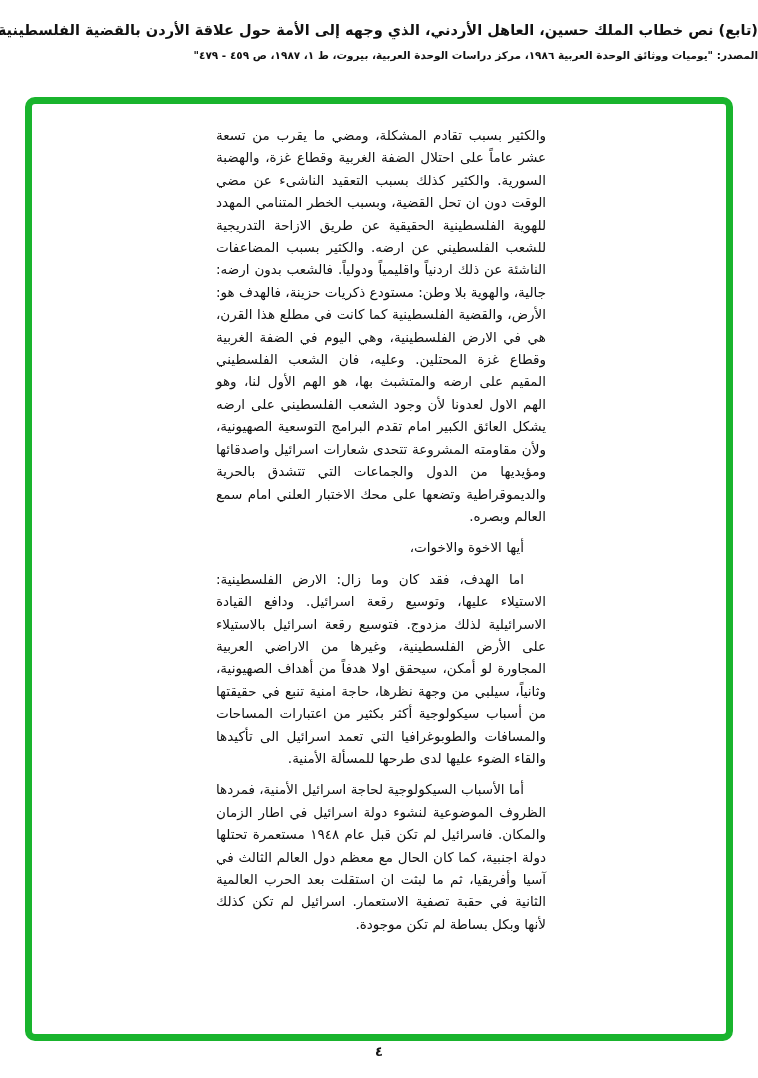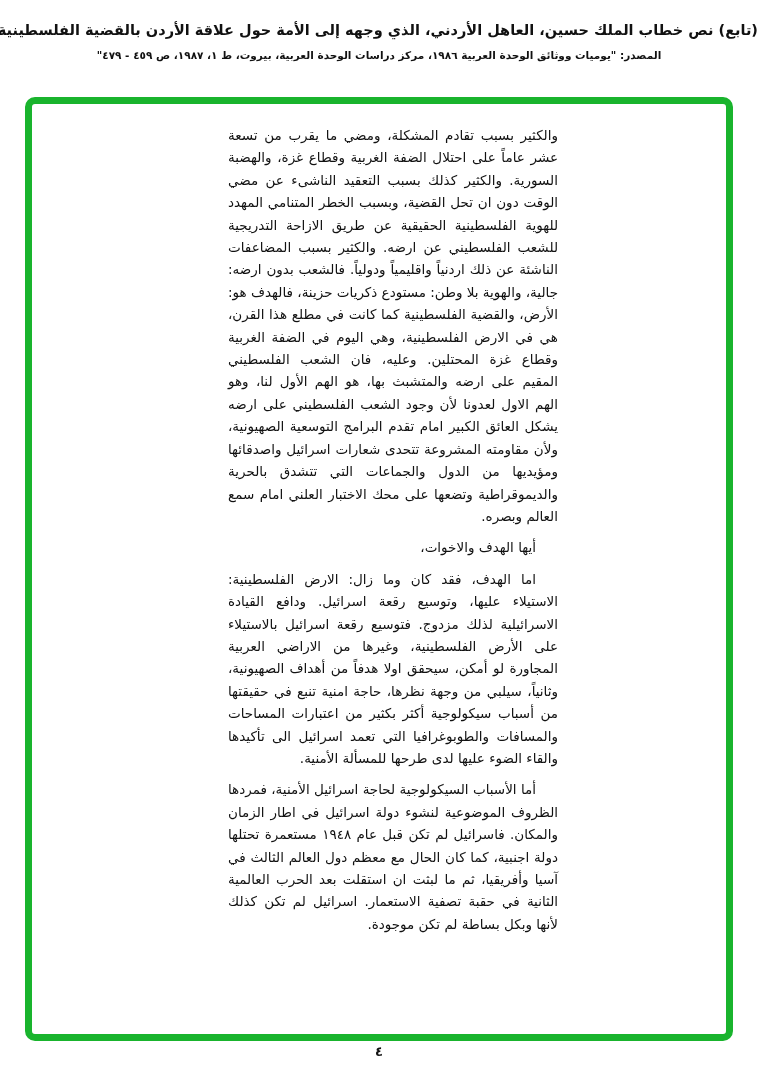--- a/index.html
+++ b/index.html
@@ -13,21 +13,21 @@
     position: relative;
     font-family: "DejaVu Sans", sans-serif;
     color: #111111;
     overflow: hidden;
   }
   .header {
     position: absolute;
     top: 22px;
     left: 0;
     right: 0;
-    text-align: center;
+    text-align: right;
     direction: rtl;
   }
   .header-title {
     font-size: 14.5px;
     font-weight: bold;
     white-space: nowrap;
     letter-spacing: 0;
   }
   .header-source {
     font-size: 10.5px;
@@ -50,21 +50,20 @@
     position: absolute;
     top: 124px;
     left: 216px;
     width: 330px;
     direction: rtl;
     text-align: justify;
     text-align-last: right;
     font-size: 13.5px;
     line-height: 22.4px;
     color: #111111;
-    margin-left: 12px;
   }
   .text-col p {
     margin: 0 0 9px 0;
     padding: 0;
   }
   .text-col p.indent {
     text-indent: 22px;
   }
   .page-number {
     position: absolute;
@@ -82,18 +81,18 @@
 
 <div class="header">
   <div class="header-title">(تابع) نص خطاب الملك حسين، العاهل الأردني، الذي وجهه إلى الأمة حول علاقة الأردن بالقضية الفلسطينية</div>
   <div class="header-source">المصدر: "يوميات ووثائق الوحدة العربية ١٩٨٦، مركز دراسات الوحدة العربية، بيروت، ط ١، ١٩٨٧، ص ٤٥٩ - ٤٧٩"</div>
 </div>
 
 <div class="frame" style="border-color: rgb(25, 180, 45);"></div>
 
 <div class="text-col">
   <p>والكثير بسبب تقادم المشكلة، ومضي ما يقرب من تسعة عشر عاماً على احتلال الضفة الغربية وقطاع غزة، والهضبة السورية. والكثير كذلك بسبب التعقيد الناشىء عن مضي الوقت دون ان تحل القضية، وبسبب الخطر المتنامي المهدد للهوية الفلسطينية الحقيقية عن طريق الازاحة التدريجية للشعب الفلسطيني عن ارضه. والكثير بسبب المضاعفات الناشئة عن ذلك اردنياً واقليمياً ودولياً. فالشعب بدون ارضه: جالية، والهوية بلا وطن: مستودع ذكريات حزينة، فالهدف هو: الأرض، والقضية الفلسطينية كما كانت في مطلع هذا القرن، هي في الارض الفلسطينية، وهي اليوم في الضفة الغربية وقطاع غزة المحتلين. وعليه، فان الشعب الفلسطيني المقيم على ارضه والمتشبث بها، هو الهم الأول لنا، وهو الهم الاول لعدونا لأن وجود الشعب الفلسطيني على ارضه يشكل العائق الكبير امام تقدم البرامج التوسعية الصهيونية، ولأن مقاومته المشروعة تتحدى شعارات اسرائيل واصدقائها ومؤيديها من الدول والجماعات التي تتشدق بالحرية والديموقراطية وتضعها على محك الاختبار العلني امام سمع العالم وبصره.</p>
-  <p class="indent">أيها الهدف والاخوات،</p>
+  <p class="indent">أيها الاخوة والاخوات،</p>
   <p class="indent">اما الهدف، فقد كان وما زال: الارض الفلسطينية: الاستيلاء عليها، وتوسيع رقعة اسرائيل. ودافع القيادة الاسرائيلية لذلك مزدوج. فتوسيع رقعة اسرائيل بالاستيلاء على الأرض الفلسطينية، وغيرها من الاراضي العربية المجاورة لو أمكن، سيحقق اولا هدفاً من أهداف الصهيونية، وثانياً، سيلبي من وجهة نظرها، حاجة امنية تنبع في حقيقتها من أسباب سيكولوجية أكثر بكثير من اعتبارات المساحات والمسافات والطوبوغرافيا التي تعمد اسرائيل الى تأكيدها والقاء الضوء عليها لدى طرحها للمسألة الأمنية.</p>
   <p class="indent">أما الأسباب السيكولوجية لحاجة اسرائيل الأمنية، فمردها الظروف الموضوعية لنشوء دولة اسرائيل في اطار الزمان والمكان. فاسرائيل لم تكن قبل عام ١٩٤٨ مستعمرة تحتلها دولة اجنبية، كما كان الحال مع معظم دول العالم الثالث في آسيا وأفريقيا، ثم ما لبثت ان استقلت بعد الحرب العالمية الثانية في حقبة تصفية الاستعمار. اسرائيل لم تكن كذلك لأنها وبكل بساطة لم تكن موجودة.</p>
 </div>
 
 <div class="page-number">٤</div>
 
 </body></html>

